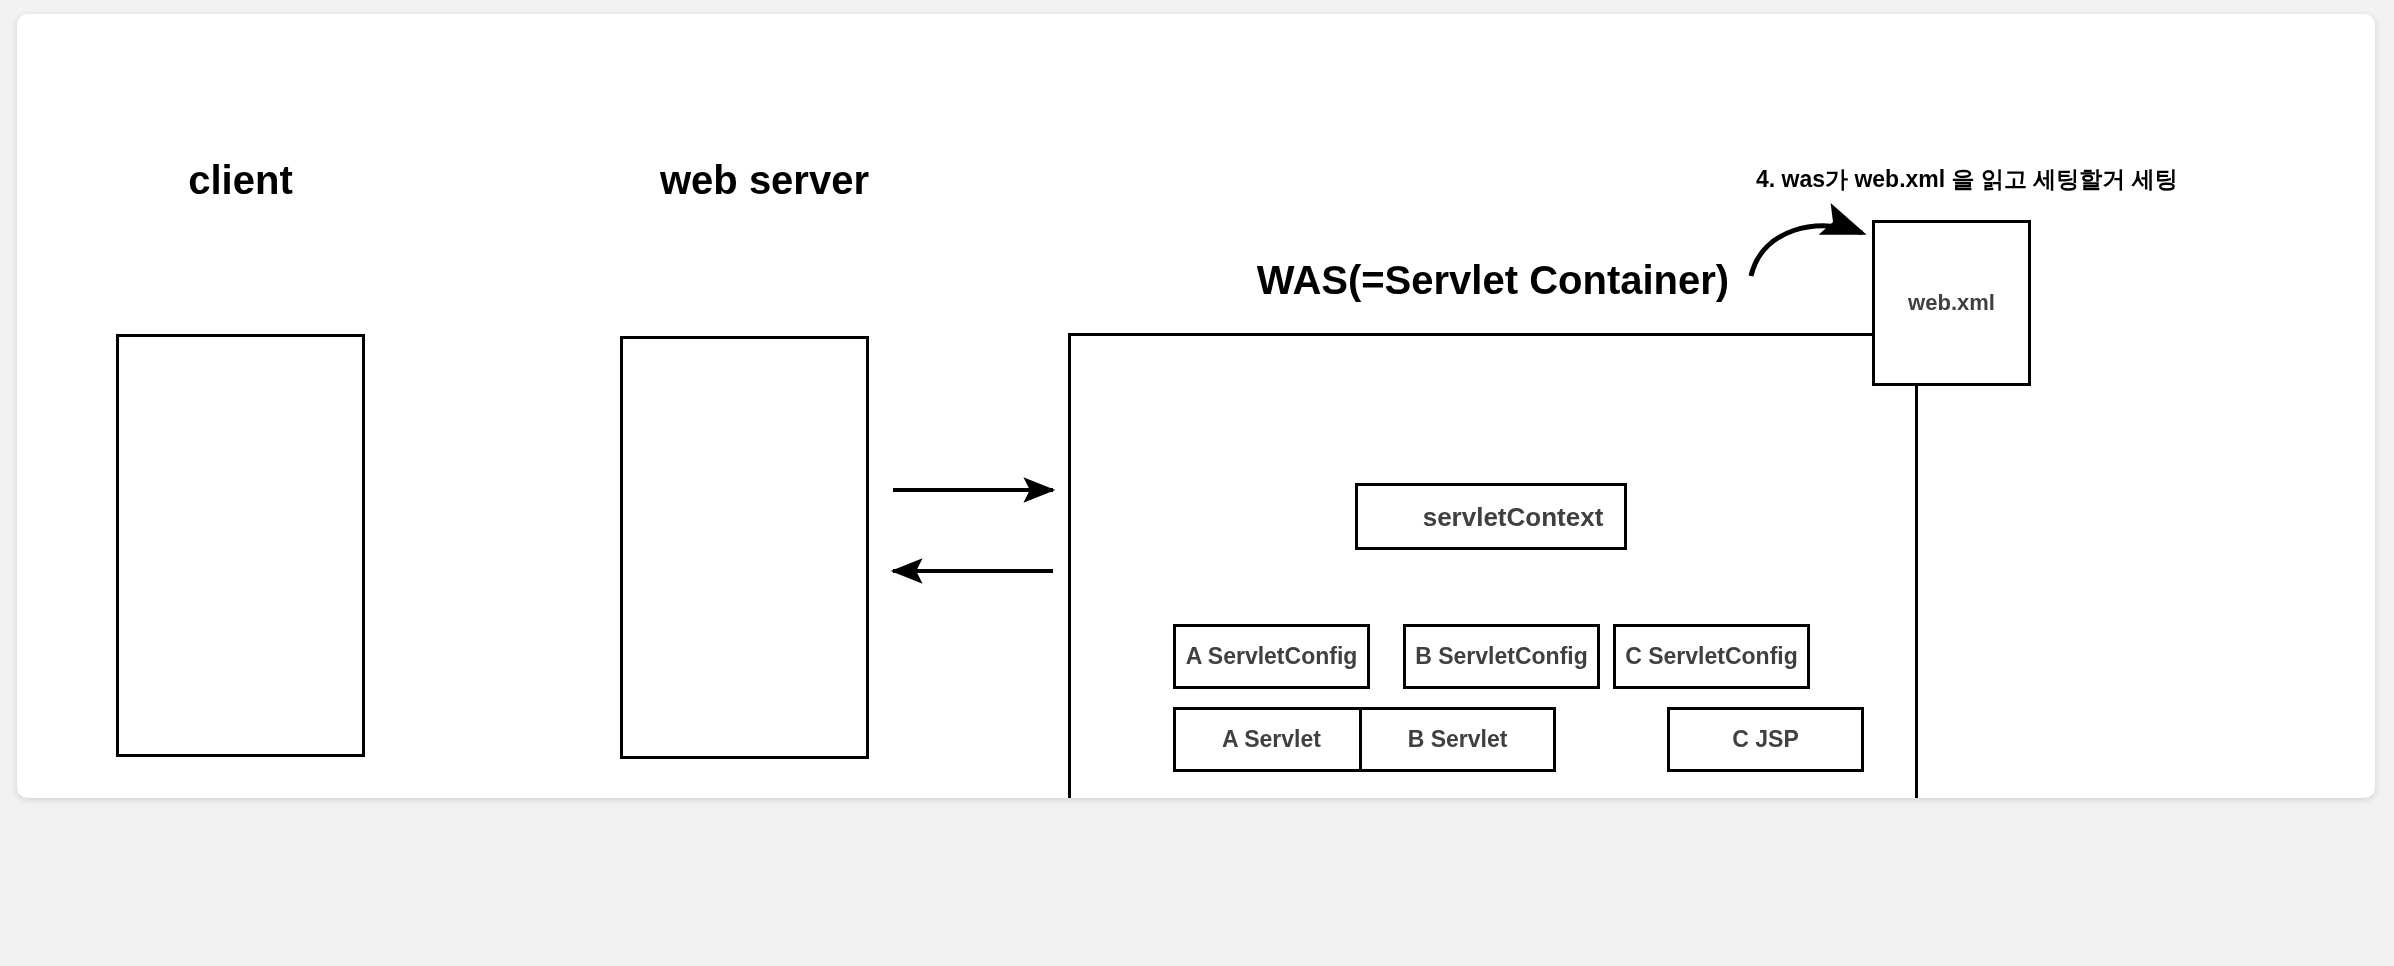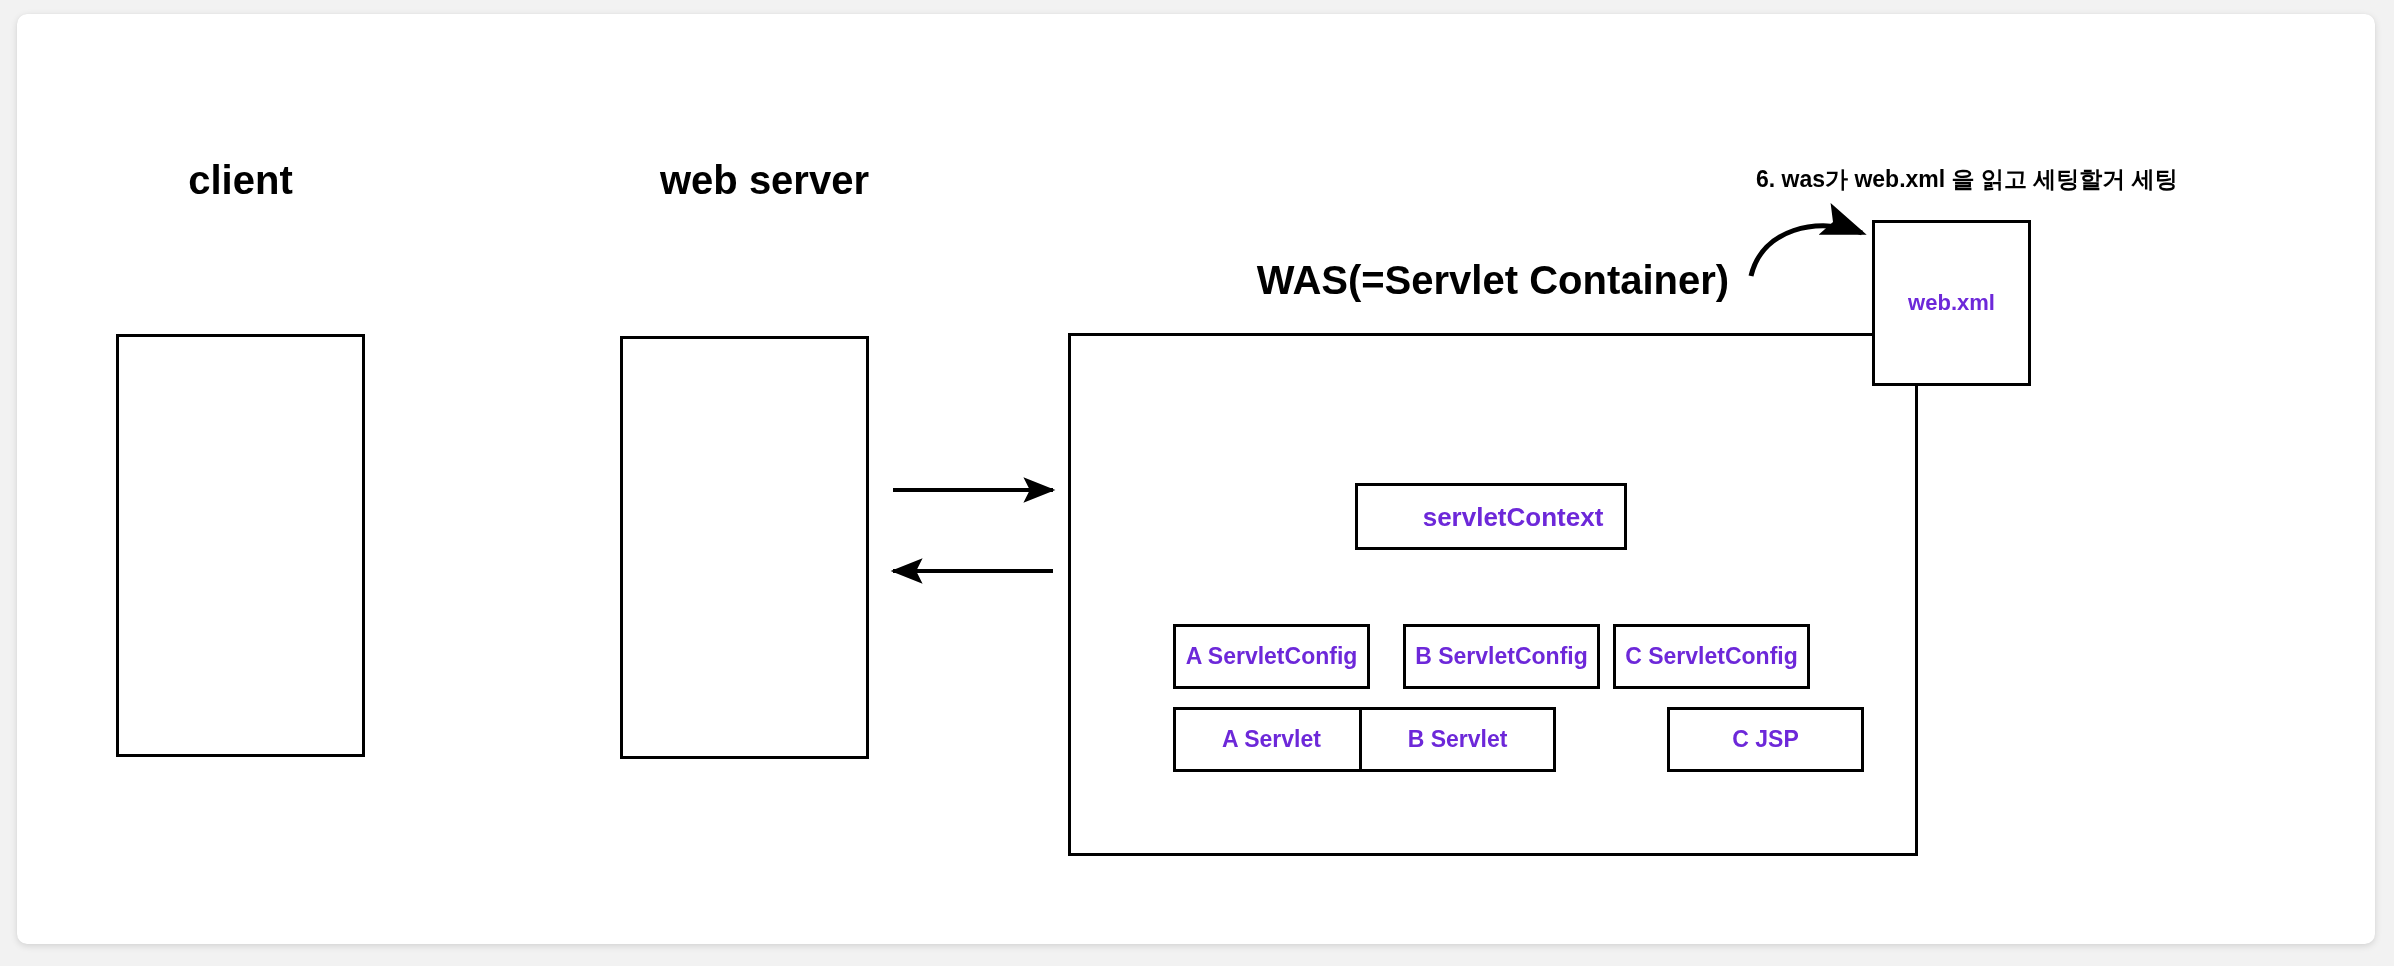--- a/index.html
+++ b/index.html
@@ -9,21 +9,21 @@
     width: 2394px;
     height: 966px;
     overflow: hidden;
     font-family: "Liberation Sans", sans-serif;
   }
   #canvas-card {
     position: absolute;
     left: 17px;
     top: 14px;
     width: 2358px;
-    height: 930px;
+    height: 784px;
     background: #ffffff;
     border-radius: 10px;
     box-shadow: 0 2px 7px rgba(0,0,0,0.13), 0 0 1px rgba(0,0,0,0.08);
     overflow: hidden;
   }
   #diagram-svg {
     position: absolute;
     left: 0;
     top: 0;
     width: 2358px;
@@ -34,21 +34,21 @@
     border: 3px solid #000000;
     background: #ffffff;
     box-sizing: border-box;
     display: flex;
     align-items: center;
     justify-content: center;
   }
   .node-label {
     font-family: "Liberation Sans", sans-serif;
     font-weight: 700;
-    color: #6d28d9;
+    color: #404040;
     white-space: nowrap;
     line-height: 1;
   }
   .free-label {
     position: absolute;
     font-family: "Liberation Sans", sans-serif;
     color: #000000;
     white-space: nowrap;
     line-height: 1;
   }
@@ -111,21 +111,21 @@
 
     <line x1="1492" y1="600" x2="1492" y2="545" stroke="#000000" stroke-width="5" marker-end="url(#arrowhead-thin)"></line>
 
     <line x1="1640" y1="600" x2="1578" y2="545" stroke="#000000" stroke-width="5" marker-end="url(#arrowhead-thin)"></line>
   </svg>
 
   <div class="free-label title-label" id="client-title">client</div>
   <div class="free-label title-label" id="webserver-title">web server</div>
   <div class="free-label title-label" id="was-title">WAS(=Servlet Container)</div>
 
-  <div class="free-label annot-label" id="annot-1">6. was가 web.xml 을 읽고 세팅할거 세팅</div>
+  <div class="free-label annot-label" id="annot-1">4. was가 web.xml 을 읽고 세팅할거 세팅</div>
   <div class="free-label annot-label" id="annot-2">2. listener, Serlvet, ServletContext 등 설정된 객체 세팅</div>
 
   <div class="node-box" id="client-box">
     <span class="node-label box-text-lg"></span>
   </div>
 
   <div class="node-box" id="webserver-box">
     <span class="node-label box-text-lg"></span>
   </div>
 

